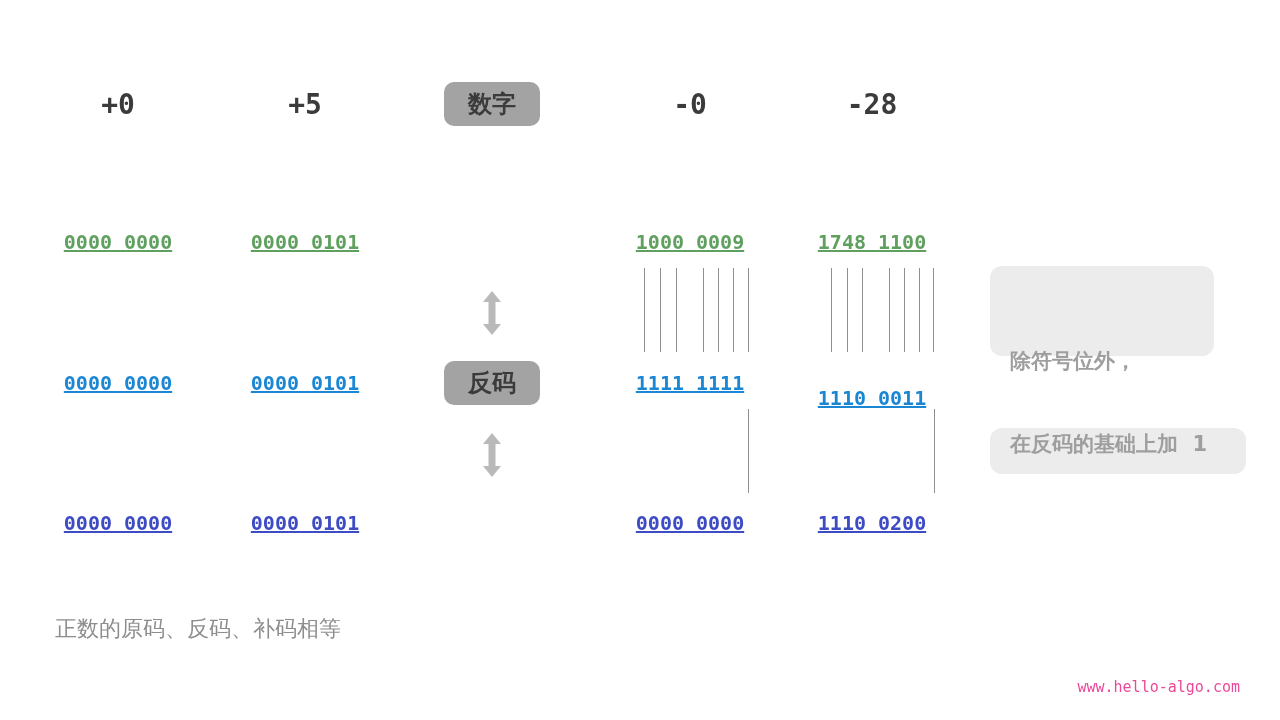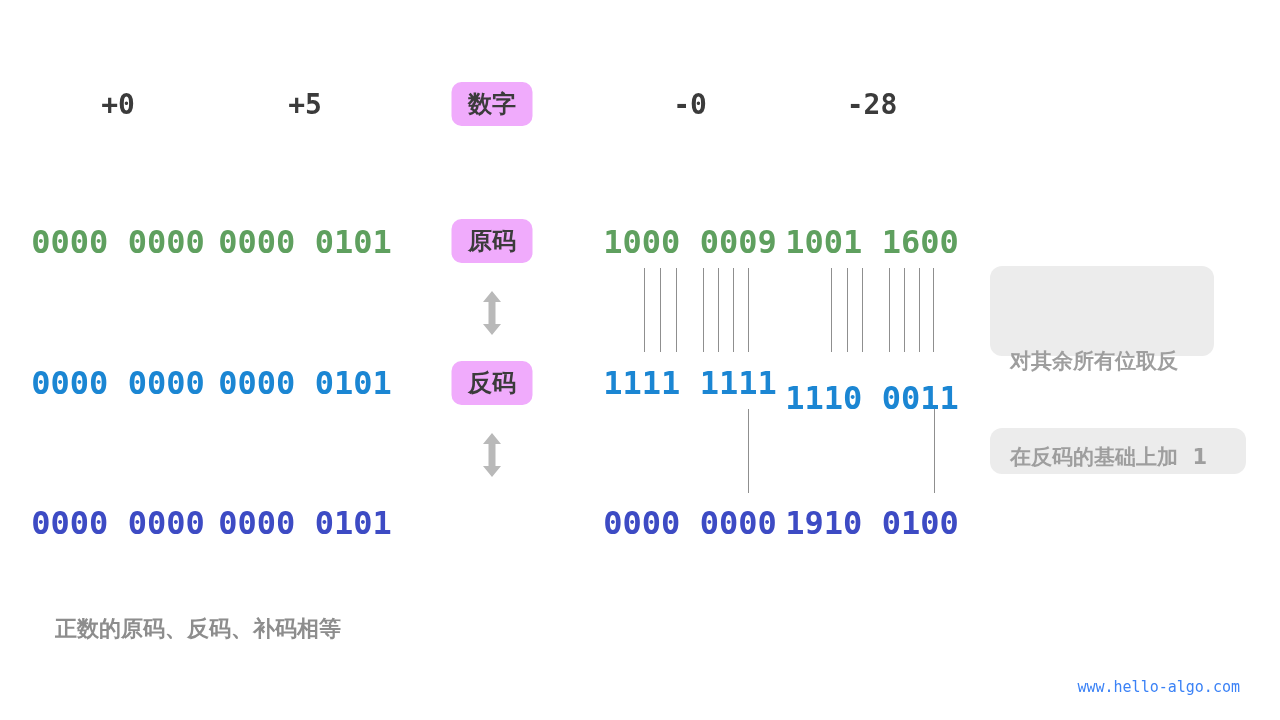--- a/index.html
+++ b/index.html
@@ -19,33 +19,34 @@
     font-size:28px;
     color:#3b3b3b;
     white-space:nowrap;
   }
   
   .bin{
     position:absolute;
     transform:translate(-50%,-50%);
     font-family:"DejaVu Sans Mono", monospace;
     font-weight:bold;
-    font-size:32px;
+    font-size:20px;
     letter-spacing:0;
     white-space:pre;
+    text-decoration:underline;
   }
   .green{color:#5fa05f;}
   .blue{color:#1b86d3;}
   .indigo{color:#3d4bc4;}
   
   .cbox{
     position:absolute;
     transform:translate(-50%,-50%);
-    width:81px;height:44px;
-    background:#f0abfc;
+    width:96px;height:44px;
+    background:#a3a3a3;
     border-radius:10px;
     display:flex;align-items:center;justify-content:center;
     font-weight:bold;
     font-size:24px;
     color:#3b3b3b;
     white-space:nowrap;
   }
   
   .swap-arrow{
     position:absolute;
@@ -63,55 +64,54 @@
     position:absolute;
     background:#ececec;
     border-radius:12px;
     color:#9e9e9e;
     font-weight:bold;
     font-size:21px;
     line-height:33px;
     white-space:pre;
   }
   .note1{left:990px;top:266px;width:224px;height:90px;padding:13px 0 0 20px;box-sizing:border-box;}
-  .note2{left:990px;top:428px;width:256px;height:46px;display:flex;align-items:flex-end;padding-left:20px;box-sizing:border-box;}
+  .note2{left:990px;top:428px;width:256px;height:46px;display:flex;align-items:flex-start;padding-left:20px;box-sizing:border-box;}
   
   .caption{
     position:absolute;
     transform:translateY(-50%);
-    font-weight:bold;
+    font-weight:normal;
     font-size:22px;
     color:#8d8d8d;
     white-space:nowrap;
   }
   .watermark{
     position:absolute;
     right:40px;top:678px;
     font-family:"DejaVu Sans Mono", monospace;
     font-size:15px;
-    color:#3b82f6;
+    color:#ec4899;
     white-space:nowrap;
   }
 </style>
 </head>
 <body>
 
 <div id="canvas">
 
   <div class="hnum" style="left:118px;top:104px">+0</div>
   <div class="hnum" style="left:305px;top:104px">+5</div>
   <div class="cbox" style="left:492px;top:104px">数字</div>
   <div class="hnum" style="left:690px;top:104px">-0</div>
   <div class="hnum" style="left:872px;top:104px">-28</div>
 
   <div class="bin green" style="left:118px;top:242px">0000 0000</div>
   <div class="bin green" style="left:305px;top:242px">0000 0101</div>
-  <div class="cbox green" style="left:492px;top:241px">原码</div>
   <div class="bin green" style="left:690px;top:242px">1000 0009</div>
-  <div class="bin green" style="left:872px;top:242px">1001 1600</div>
+  <div class="bin green" style="left:872px;top:242px">1748 1100</div>
 
   <svg class="swap-arrow" style="left:492px;top:313px" viewBox="0 0 22 44">
     <polygon points="11,0 20,11 14.5,11 14.5,33 20,33 11,44 2,33 7.5,33 7.5,11 2,11" fill="#b9b9b9"></polygon>
   </svg>
 
   <div>
     <div class="vline" style="left:644px;top:268px;height:84px"></div>
     <div class="vline" style="left:660px;top:268px;height:84px"></div>
     <div class="vline" style="left:676px;top:268px;height:84px"></div>
     <div class="vline" style="left:703px;top:268px;height:84px"></div>
@@ -141,23 +141,24 @@
   </svg>
 
   <div>
     <div class="vline" style="left:748px;top:409px;height:84px"></div>
     <div class="vline" style="left:934px;top:409px;height:84px"></div>
   </div>
 
   <div class="bin indigo" style="left:118px;top:523px">0000 0000</div>
   <div class="bin indigo" style="left:305px;top:523px">0000 0101</div>
   <div class="bin indigo" style="left:690px;top:523px">0000 0000</div>
-  <div class="bin indigo" style="left:872px;top:523px">1910 0100</div>
+  <div class="bin indigo" style="left:872px;top:523px">1110 0200</div>
 
   <div class="note note1">
+    <div>除符号位外，</div>
     <div>对其余所有位取反</div>
   </div>
   <div class="note note2">
     <span>在反码的基础上加  1</span>
   </div>
 
   <div class="caption" style="left:55px;top:629px">正数的原码、反码、补码相等</div>
 
   <div class="watermark">www.hello-algo.com</div>
 

